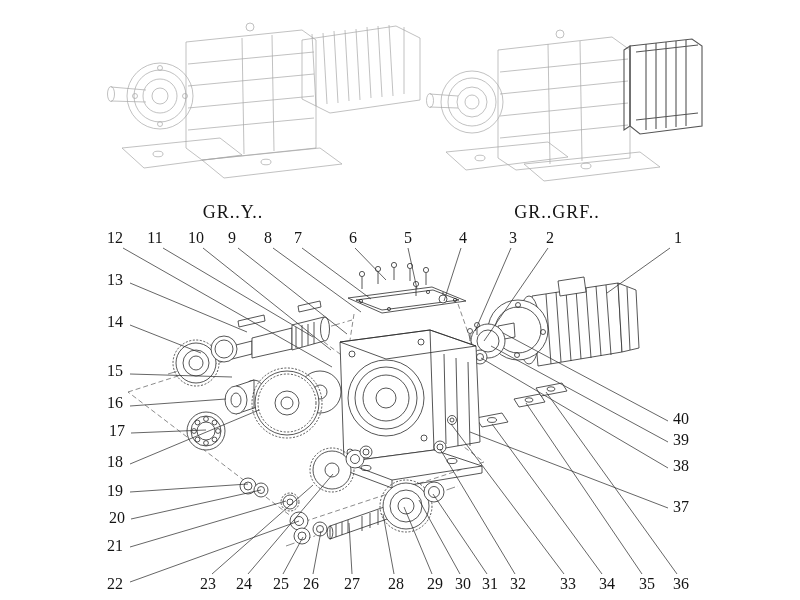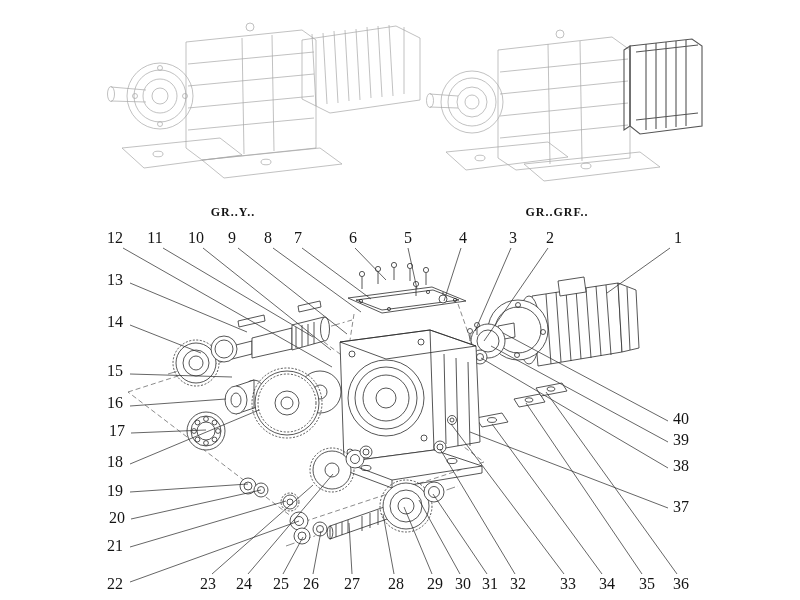--- a/index.html
+++ b/index.html
@@ -3,21 +3,21 @@
 <meta charset="utf-8">
 <style>
   html,body{margin:0;padding:0;background:#fff;}
   .canvas{
     position:relative;width:800px;height:600px;background:#ffffff;
     font-family:"Liberation Serif", serif;overflow:hidden;
   }
   .canvas > svg{position:absolute;left:0;top:0;}
   .model-title{
     position:absolute;transform:translate(-50%,-50%);
-    font-weight:bold;font-size:12px;letter-spacing:1px;color:#141414;
+    font-weight:normal;font-size:18px;letter-spacing:1px;color:#141414;
     white-space:nowrap;
   }
   
   .ink{stroke:#2b2b2b;stroke-width:0.8;fill:none;}
   .inkf{stroke:#2b2b2b;stroke-width:0.8;fill:#ffffff;}
   .teeth{stroke-dasharray:2 1.6;}
   .dash{stroke:#2b2b2b;stroke-width:0.55;fill:none;stroke-dasharray:5 3;}
   .axis{stroke:#2b2b2b;stroke-width:0.55;fill:none;stroke-dasharray:9 3 2 3;}
   .leader{stroke:#333;stroke-width:0.75;}
   .callout{

